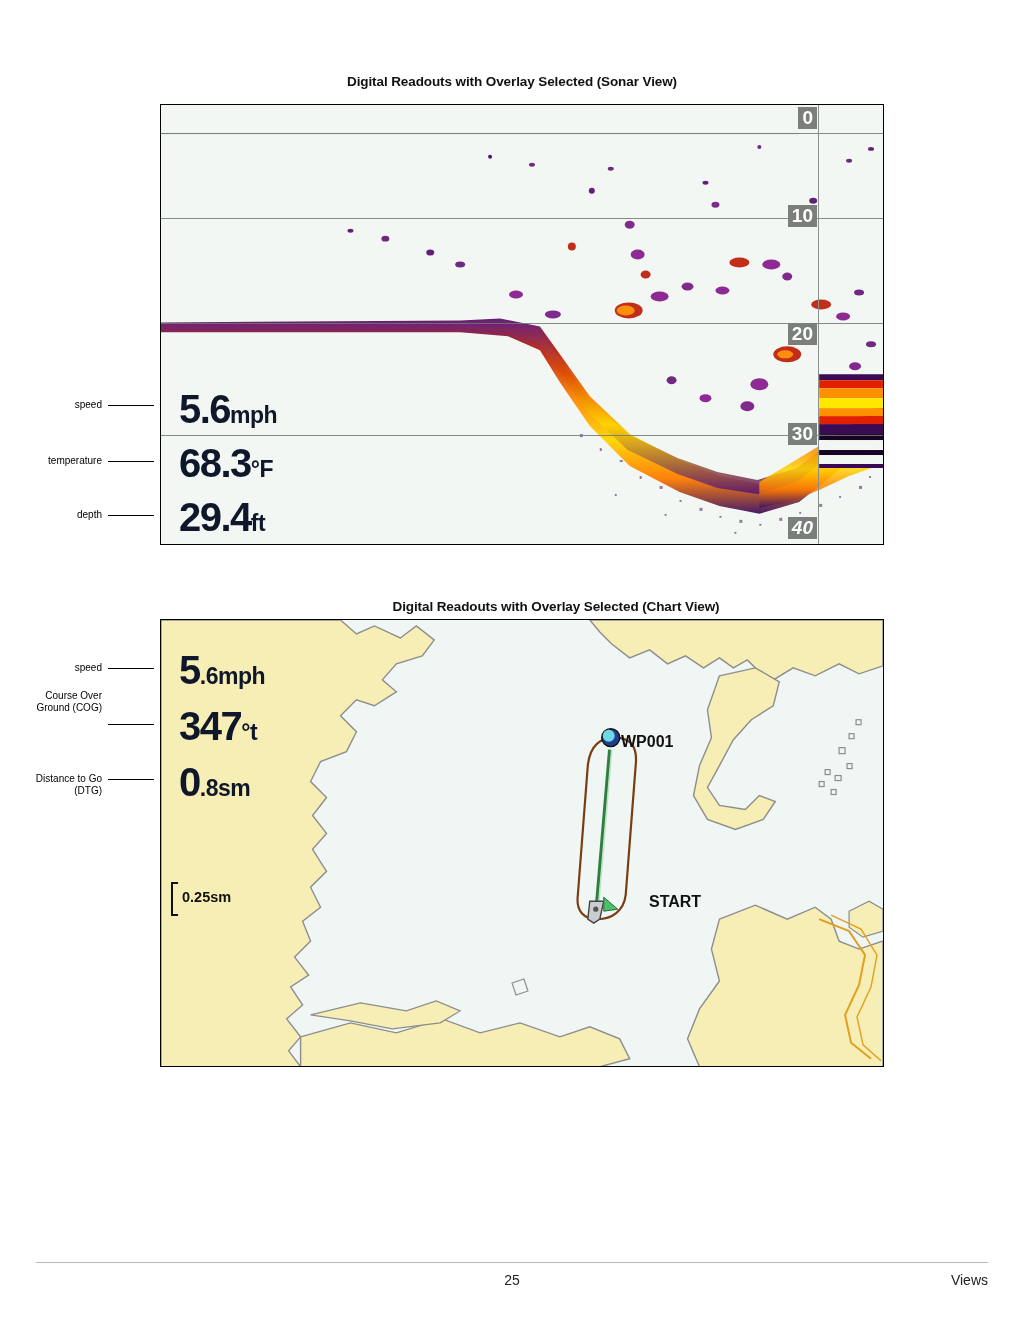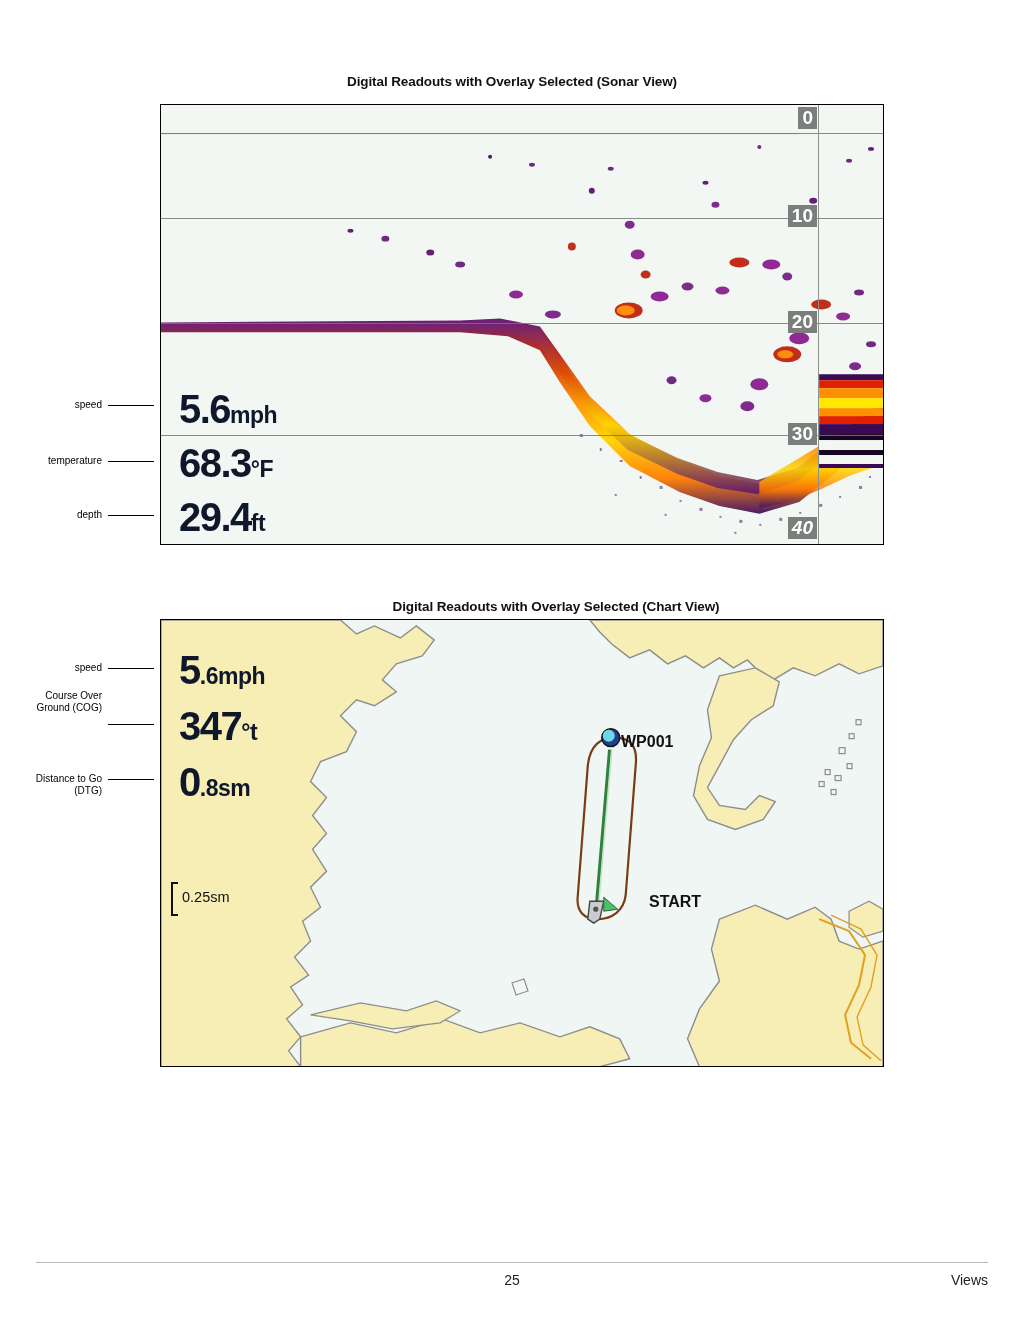--- a/index.html
+++ b/index.html
@@ -150,21 +150,21 @@
     border-top: 2px solid #111;
     border-left: 2px solid #111;
     border-bottom: 2px solid #111;
     box-sizing: border-box;
   }
   #scale-text {
     position: absolute;
     left: 11px;
     top: 7px;
     font-size: 14.5px;
-    font-weight: normal;
+    font-weight: bold;
     color: #111;
   }
 
   
   #footer-rule {
     position: absolute;
     left: 36px;
     right: 36px;
     top: 1262px;
     height: 1px;
@@ -321,21 +321,21 @@
 
     <div class="depth-grid-line" style="top:28px"></div>
     <div class="depth-grid-line" style="top:113px"></div>
     <div class="depth-grid-line" style="top:218px"></div>
     <div class="depth-grid-line" style="top:330px"></div>
 
     <div id="sonar-right-strip"></div>
 
     <div class="depth-label" style="top:2px;">0</div>
     <div class="depth-label" style="top:100px;">10</div>
-    <div class="depth-label" style="top:206px;">20</div>
+    <div class="depth-label" style="top:218px;">20</div>
     <div class="depth-label" style="top:318px;">30</div>
     <div class="depth-label" style="top:412px;font-style:italic;">40</div>
 
     <div class="readout" id="sonar-speed">
       <span class="big">5.6</span><span class="unit">mph</span>
     </div>
     <div class="readout" id="sonar-temp">
       <span class="big">68.3</span><span class="unit">°F</span>
     </div>
     <div class="readout" id="sonar-depth">

